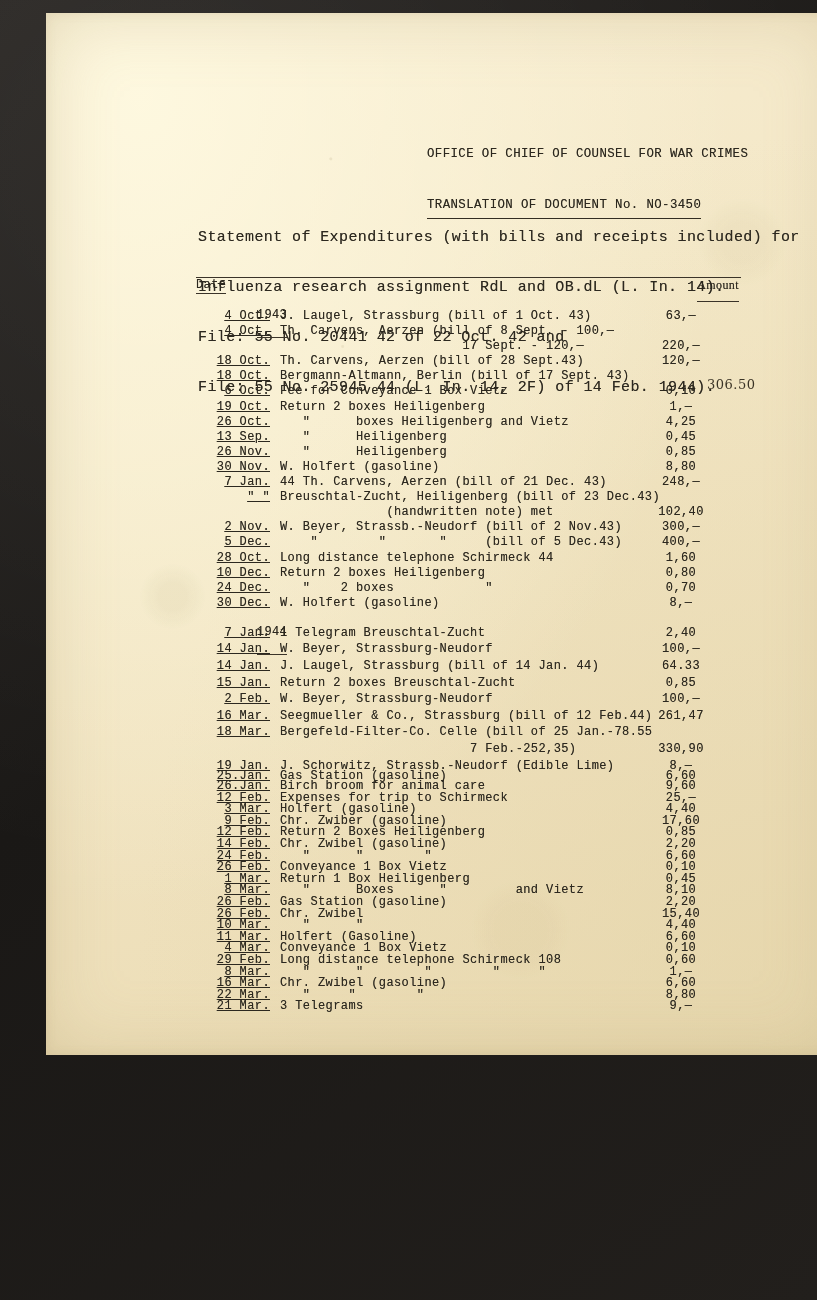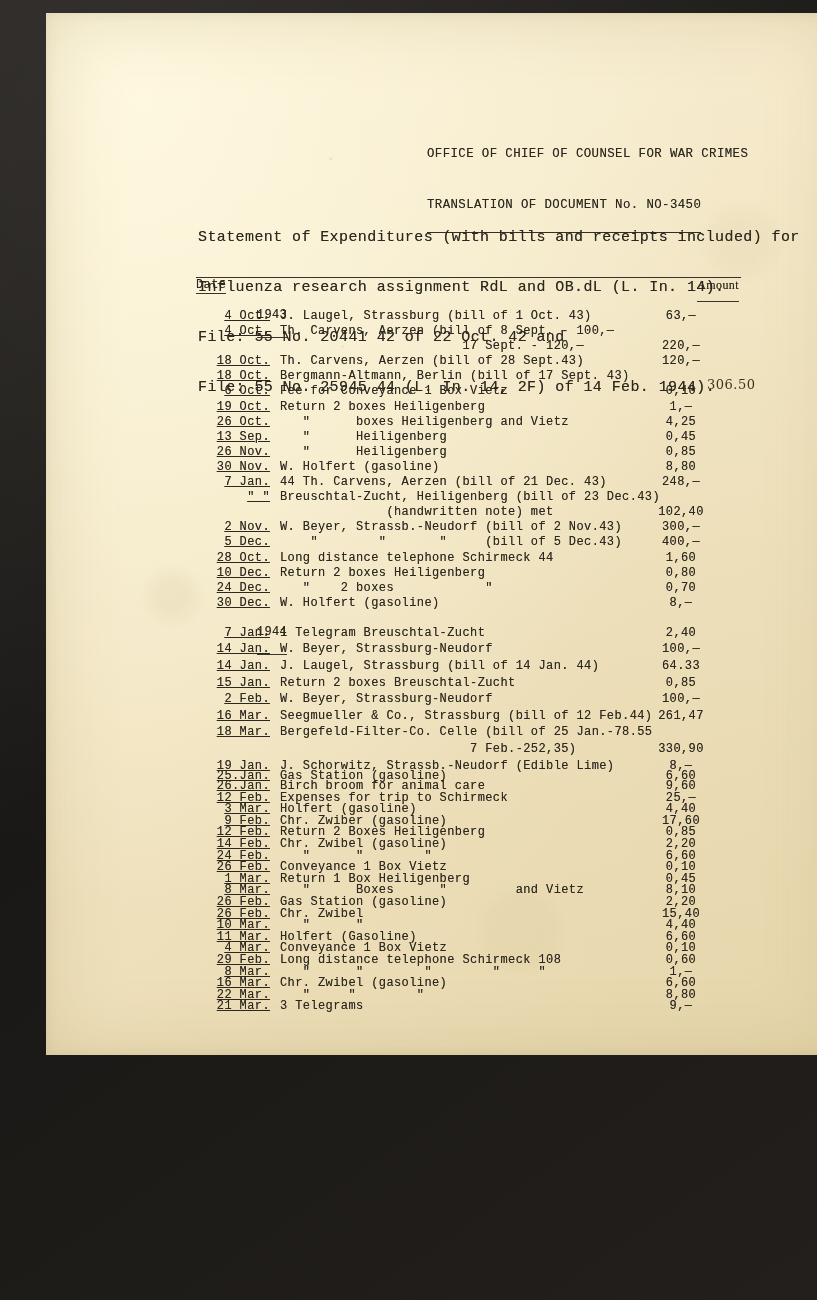--- a/index.html
+++ b/index.html
@@ -69,21 +69,21 @@
   #hdr {
     position: absolute;
     left: 381px;
     top: 99px;
     font-size: 12.4px;
     line-height: 17px;
   }
   #hdr .l2 {
     display: inline-block;
     border-bottom: 1.4px solid #332d22;
-    padding-bottom: 18px;
+    padding-bottom: 4px;
   }
 
   
   #intro {
     position: absolute;
     left: 152px;
     top: 184px;
     font-size: 15px;
     line-height: 16.6px;
   }

